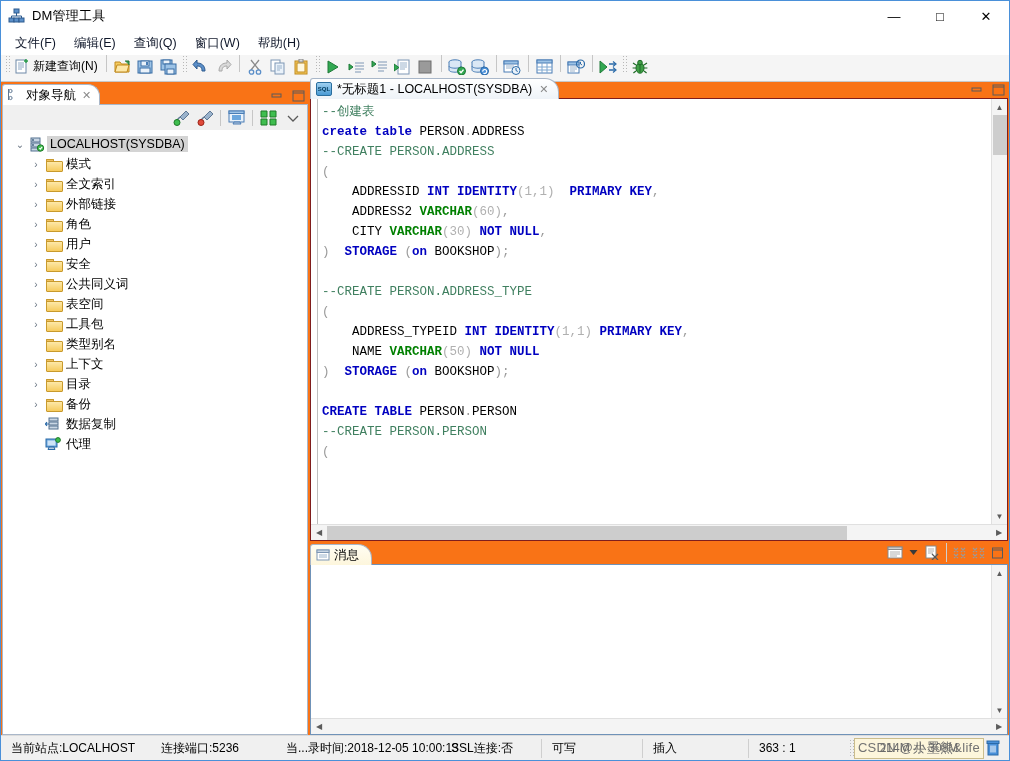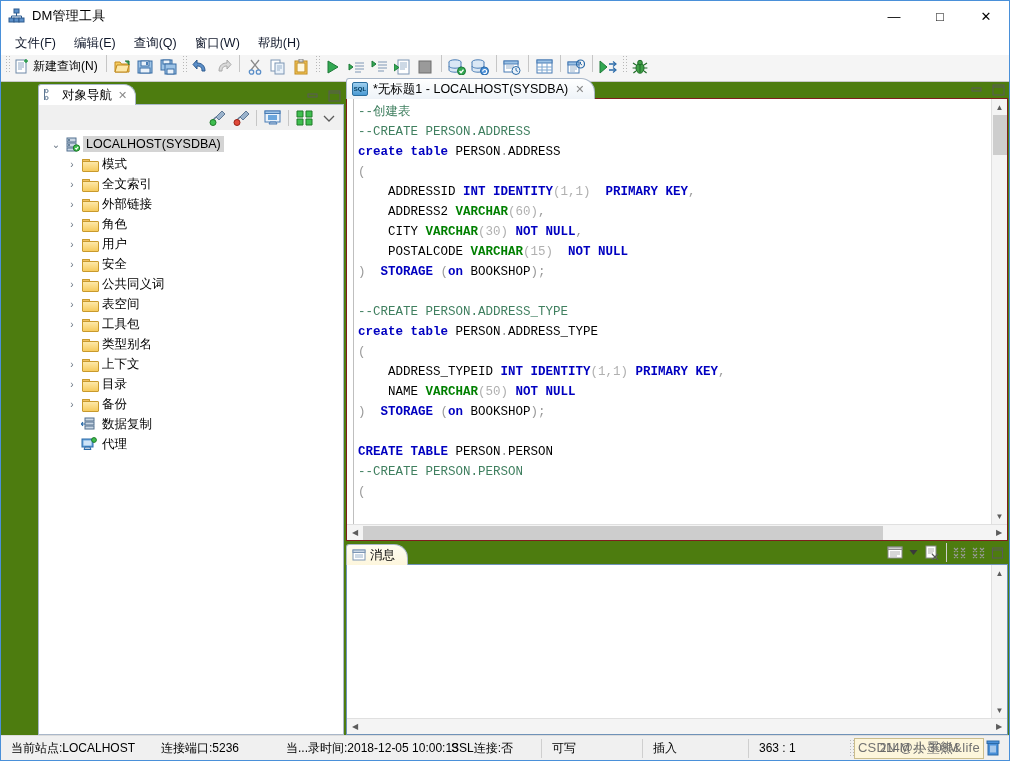--- a/index.html
+++ b/index.html
@@ -80,22 +80,21 @@
   }
   .tb-btn.wide { padding: 0 4px 0 2px; gap: 3px; }
   .tb-label { font-size: 12px; color: #000; white-space: nowrap; }
   .tb-sep {
     width: 1px; height: 17px; background: #c6c6c6; margin: 0 4px;
   }
 
   
   .body-area {
     flex: 1; display: flex; min-height: 0;
-    background: #4d7c0f;
-    padding-left: 36px;
+    background: #f97316;
   }
 
   
   .left-panel {
     width: 308px; min-width: 308px;
     display: flex; flex-direction: column;
     padding: 1px 1px 0 1px;
   }
   .panel-tabrow {
     height: 22px; display: flex; align-items: flex-end;
@@ -824,31 +823,29 @@
                 </svg>
             </span>
           </div>
         </div>
 
         <div class="editor-frame">
           <div class="editor-main">
             <div class="ed-gutter"></div>
             <div class="code-area" id="code-area">
                 <div class="code-line"><span class="c-comment">--创建表</span></div>
+                <div class="code-line"><span class="c-kw">create table</span><span class="c-plain"> PERSON</span><span class="c-punc">.</span><span class="c-plain">ADDRESS</span></div>
                 <div class="code-line"><span class="c-comment">--CREATE PERSON.ADDRESS</span></div>
-                <div class="code-line"><span class="c-kw">create table</span><span class="c-plain"> PERSON</span><span class="c-punc">.</span><span class="c-plain">ADDRESS</span></div>
                 <div class="code-line"><span class="c-punc">(</span></div>
                 <div class="code-line"><span class="c-plain">    ADDRESSID </span><span class="c-kw">INT IDENTITY</span><span class="c-num">(1,1)</span><span class="c-plain">  </span><span class="c-kw">PRIMARY KEY</span><span class="c-punc">,</span></div>
                 <div class="code-line"><span class="c-plain">    ADDRESS2 </span><span class="c-type">VARCHAR</span><span class="c-num">(60)</span><span class="c-punc">,</span></div>
                 <div class="code-line"><span class="c-plain">    CITY </span><span class="c-type">VARCHAR</span><span class="c-num">(30)</span><span class="c-plain"> </span><span class="c-kw">NOT NULL</span><span class="c-punc">,</span></div>
-                <div class="code-line"><span class="c-plain">    POSTALCODE </span><span class="c-type">VARCHAR</span><span class="c-num">(15)</span><span class="c-plain">  </span><span class="c-kw">NOT NULL</span></div>
                 <div class="code-line"><span class="c-punc">)</span><span class="c-kw">  STORAGE </span><span class="c-punc">(</span><span class="c-kw">on</span><span class="c-plain"> BOOKSHOP</span><span class="c-punc">);</span></div>
                 <div class="code-line">&nbsp;</div>
                 <div class="code-line"><span class="c-comment">--CREATE PERSON.ADDRESS_TYPE</span></div>
-                <div class="code-line"><span class="c-kw">create table</span><span class="c-plain"> PERSON</span><span class="c-punc">.</span><span class="c-plain">ADDRESS_TYPE</span></div>
                 <div class="code-line"><span class="c-punc">(</span></div>
                 <div class="code-line"><span class="c-plain">    ADDRESS_TYPEID </span><span class="c-kw">INT IDENTITY</span><span class="c-num">(1,1)</span><span class="c-plain"> </span><span class="c-kw">PRIMARY KEY</span><span class="c-punc">,</span></div>
                 <div class="code-line"><span class="c-plain">    NAME </span><span class="c-type">VARCHAR</span><span class="c-num">(50)</span><span class="c-plain"> </span><span class="c-kw">NOT NULL</span></div>
                 <div class="code-line"><span class="c-punc">)</span><span class="c-kw">  STORAGE </span><span class="c-punc">(</span><span class="c-kw">on</span><span class="c-plain"> BOOKSHOP</span><span class="c-punc">);</span></div>
                 <div class="code-line">&nbsp;</div>
                 <div class="code-line"><span class="c-kw">CREATE TABLE</span><span class="c-plain"> PERSON</span><span class="c-punc">.</span><span class="c-plain">PERSON</span></div>
                 <div class="code-line"><span class="c-comment">--CREATE PERSON.PERSON</span></div>
                 <div class="code-line"><span class="c-punc">(</span></div>
               </div>
             <div class="vscroll">

